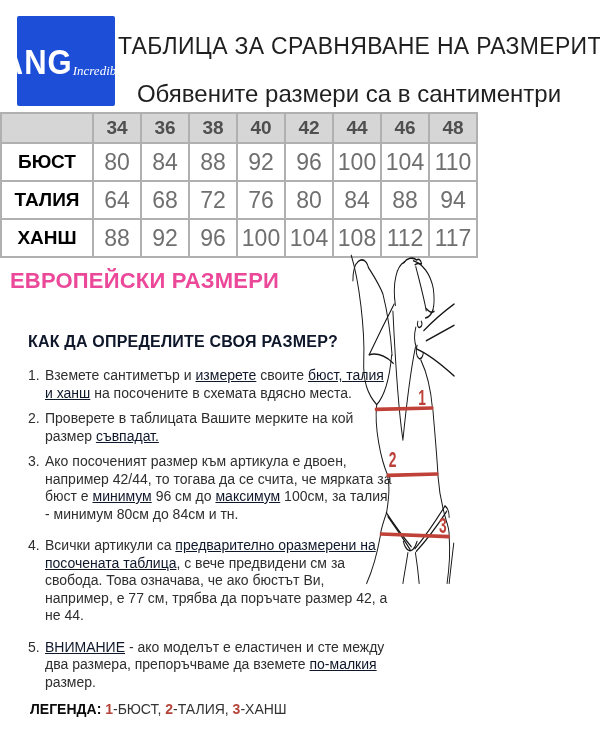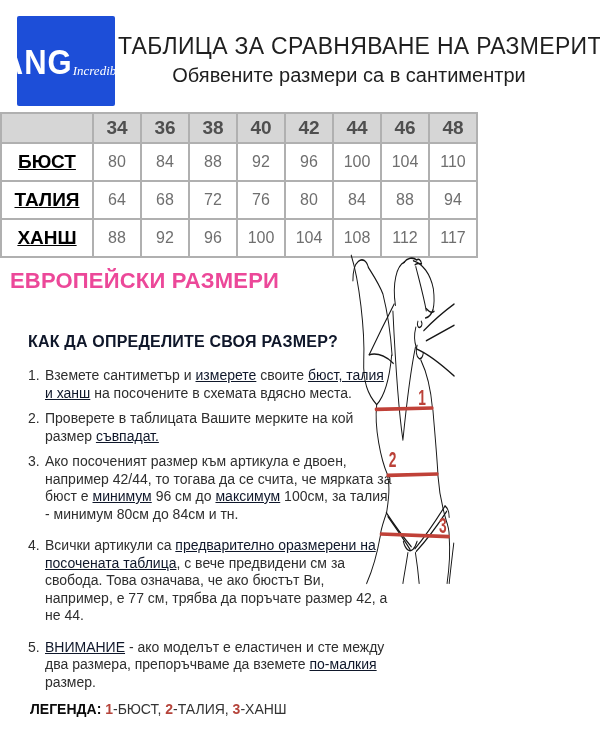--- a/index.html
+++ b/index.html
@@ -16,34 +16,34 @@
   .logo-brand{
     color:#fff;font-weight:800;font-size:31px;letter-spacing:1px;line-height:1;
     font-family:"Liberation Sans",sans-serif;transform:scaleY(1.15);
   }
   .logo-tagline{
     color:#fff;font-family:"Liberation Serif","DejaVu Serif",serif;font-style:italic;
     font-size:13px;margin-top:20px;white-space:nowrap;
   }
   .header-text{position:absolute;left:118px;top:33px;width:462px;text-align:center;color:#1f1f1f;}
   .title{font-size:23px;letter-spacing:.3px;white-space:nowrap;}
-  .subtitle{font-size:20px;margin-top:4px;white-space:nowrap;}
+  .subtitle{font-size:24px;margin-top:20px;white-space:nowrap;}
   
   table.sizes{
     position:absolute;left:0;top:112px;border-collapse:collapse;table-layout:fixed;
   }
   table.sizes th,table.sizes td{
     border:2px solid #b0b0b0;text-align:center;vertical-align:middle;padding:0;margin-left:26px;
   }
   table.sizes thead th{
     background:#d6d6d6;color:#4f4f4f;font-weight:bold;font-size:19px;height:28px;width:46px;
   }
   table.sizes thead th.corner{width:90px;}
-  table.sizes td{background:#fff;color:#6f6f6f;font-size:16px;height:36px;}
-  table.sizes td.rowlabel{color:#000;font-weight:bold;font-size:19px;text-decoration:underline;}
+  table.sizes td{background:#fff;color:#6f6f6f;font-size:23px;height:36px;}
+  table.sizes td.rowlabel{color:#000;font-weight:bold;font-size:19px;}
   
   h1.euro{
     position:absolute;left:10px;top:268px;margin:0;font-size:22px;font-weight:800;
     color:#ec4899;letter-spacing:.2px;
   }
   .howto{position:absolute;left:28px;top:333px;width:364px;}
   .howto h2{margin:0 0 16px 0;font-size:16px;font-weight:800;color:#0f172a;letter-spacing:.2px;}
   .item{display:flex;margin-bottom:8px;font-size:14px;line-height:17.5px;color:#2e2e2e;}
   .item .num{flex:0 0 17px;}
   .item .itext{flex:1;}

